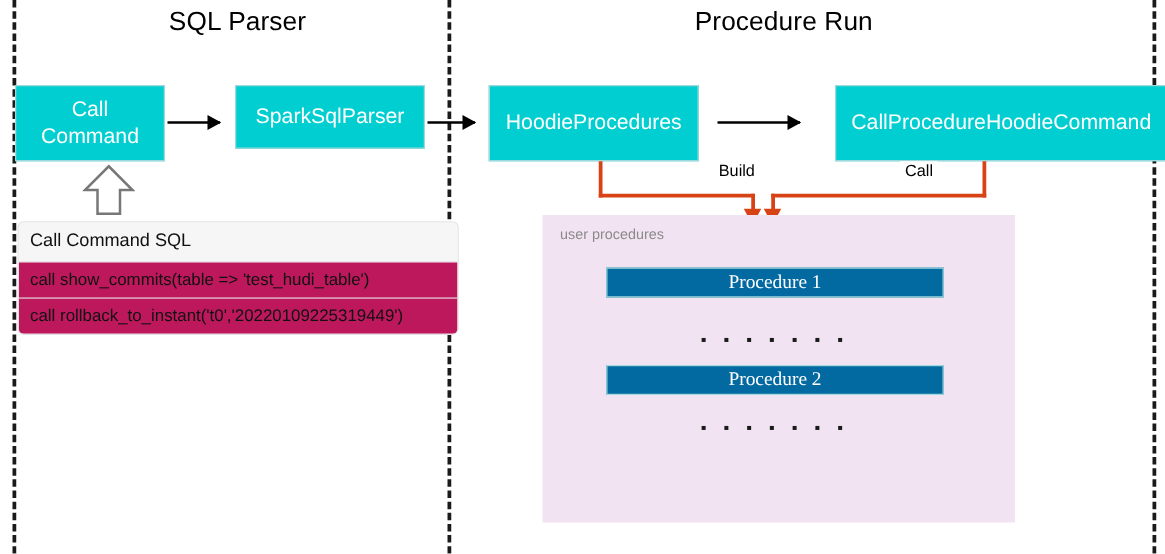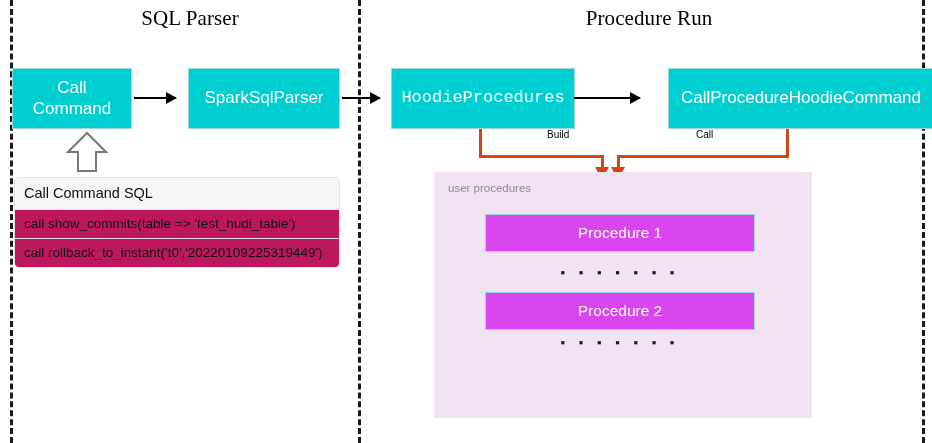--- a/index.html
+++ b/index.html
@@ -32,43 +32,42 @@
   .vdash.d-right  { left: 922px; }
 
   
   .section-title {
     position: absolute;
     font-size: 21px;
     color: #000000;
     text-align: center;
     white-space: nowrap;
     letter-spacing: 0.1px;
-    font-family: Liberation Serif, serif;
   }
   .title-sql   { left: 70px;  top: 6px;  width: 240px; }
-  .title-proc  { left: 494px; top: 6px;  width: 310px; }
+  .title-proc  { left: 472px; top: 6px;  width: 310px; }
 
   
   .tealbox {
     position: absolute;
     background: #00CED1;
     border: 1px solid #9fd8da;
     box-sizing: border-box;
     color: #ffffff;
     font-size: 17px;
     display: flex;
     align-items: center;
     justify-content: center;
     text-align: center;
     line-height: 1.18;
     white-space: pre-line;
   }
   .b-callcommand { left: 12px;  top: 68px;  width: 120px; height: 61px; }
-  .b-sparkparser { left: 188px; top: 68px;  width: 152px; height: 61px; }
-  .b-hoodieproc  { left: 391px; top: 68px;  width: 184px; height: 61px; font-family: Liberation Mono, monospace; }
+  .b-sparkparser { left: 188px; top: 68px;  width: 152px; height: 51px; }
+  .b-hoodieproc  { left: 391px; top: 68px;  width: 168px; height: 61px; }
   .b-callcmdhood { left: 668px; top: 68px;  width: 266px; height: 61px; }
 
   
   .arrow-h {
     position: absolute;
     height: 2px;
     background: #000000;
   }
   .arrow-h::after {
     content: "";
@@ -92,21 +91,21 @@
     top: 131px;
     width: 42px;
     height: 42px;
   }
 
   
   .sqltable {
     position: absolute;
     left: 14px;
     top: 177px;
-    width: 326px;
+    width: 353px;
     border: 1px solid #e3e3e3;
     border-radius: 5px;
     box-sizing: border-box;
     overflow: hidden;
     background: #ffffff;
   }
   .sqltable .row {
     box-sizing: border-box;
     padding: 6px 9px 7px 9px;
     font-size: 13.5px;
@@ -145,26 +144,27 @@
     height: 0;
     border-top: 13px solid #D84315;
     border-left: 7px solid transparent;
     border-right: 7px solid transparent;
   }
   .oarrow.left-head  { left: 595px; top: 167px; }
   .oarrow.right-head { left: 611px; top: 167px; }
 
   .edge-label {
     position: absolute;
-    font-size: 10px;
+    font-size: 13px;
     color: #000000;
     text-align: center;
     white-space: nowrap;
     background: #ffffff;
     padding: 0 4px;
+    margin-left: 28px;
   }
   .lbl-build { left: 543px; top: 129px; }
   .lbl-call  { left: 692px; top: 129px; }
 
   
   .procpanel {
     position: absolute;
     left: 434px;
     top: 172px;
     width: 378px;
@@ -175,30 +175,31 @@
     position: absolute;
     left: 14px;
     top: 10px;
     font-size: 11.5px;
     color: #8a8a8a;
   }
   .procbox {
     position: absolute;
     left: 51px;
     width: 270px;
-    height: 38px;
-    background: #d946ef;
+    height: 24px;
+    background: #0369a1;
     border: 1px solid #9fd8da;
     box-sizing: border-box;
     color: #ffffff;
     font-size: 15.5px;
     display: flex;
     align-items: center;
     justify-content: center;
     text-align: center;
+    font-family: Liberation Serif, serif;
   }
   .pb1 { top: 42px; }
   .pb2 { top: 120px; }
   .pb3 { top: 186px; }
 
   .dots {
     position: absolute;
     left: 51px;
     width: 270px;
     text-align: center;

